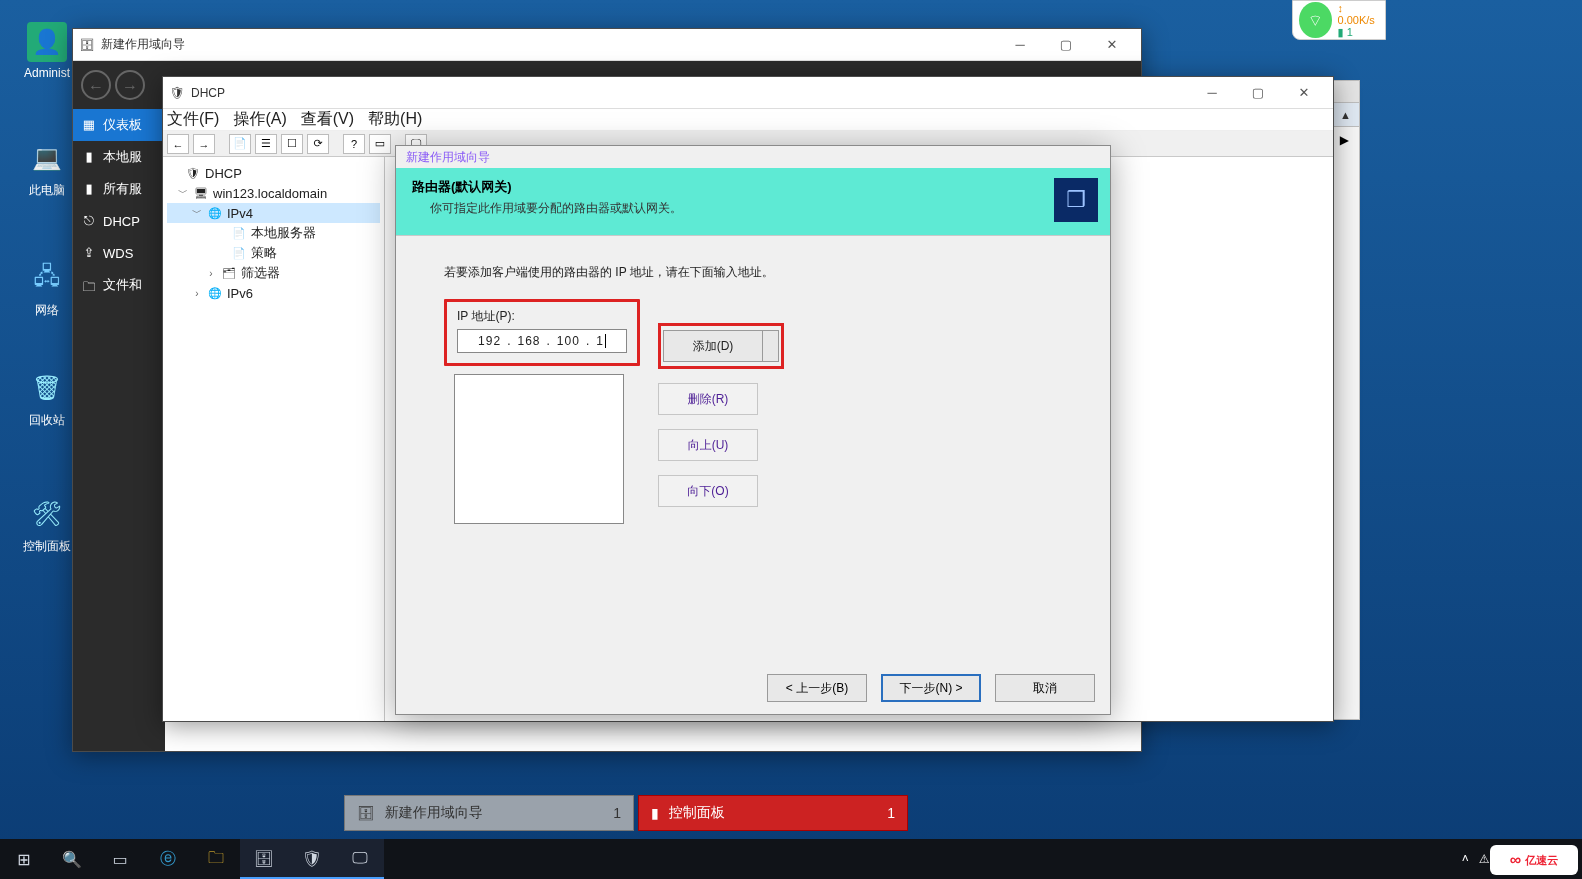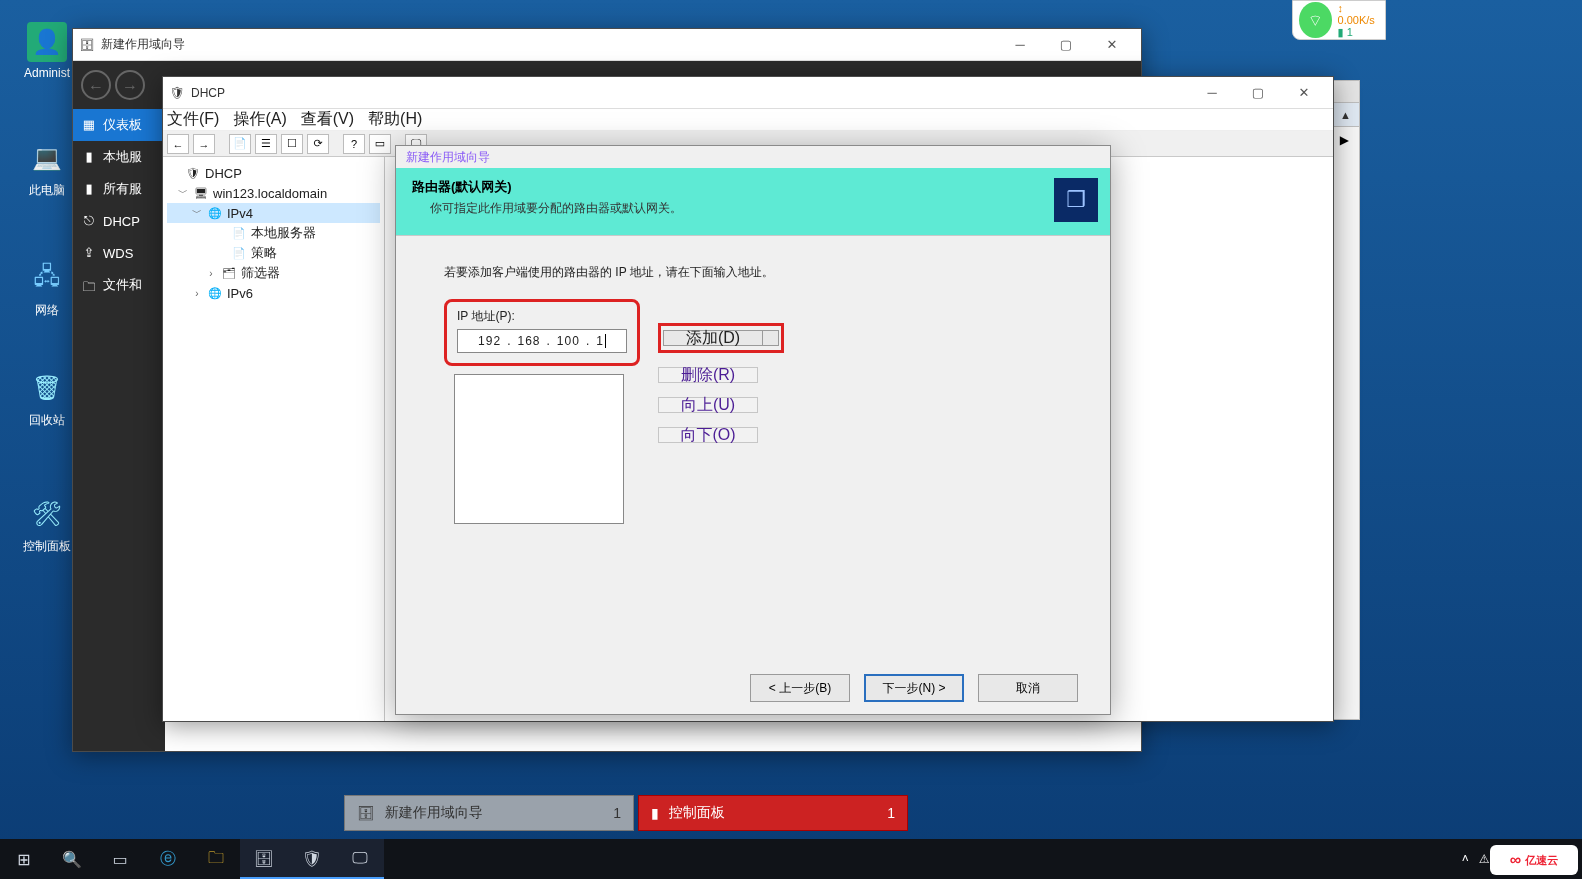--- a/index.html
+++ b/index.html
@@ -47,29 +47,29 @@
   #actions-pane .ap-row { height:26px; display:flex; align-items:center; justify-content:space-between; padding:0 10px; font-size:12px;}
   
   #wizard { position:absolute; left:395px; top:145px; width:716px; height:570px; background:#f0f0f0; border:1px solid #8a8a8a; z-index:5; box-shadow:0 6px 32px rgba(0,0,0,0.35); }
   #wizard .wiz-title { height:22px; padding:3px 10px; font-size:12px; color:#8b5cf6; }
   #wizard .wiz-head { background:#5eead4; border-bottom:1px solid #c9c9c9; height:68px; position:relative; padding:10px 16px; font-size:12px; }
   #wizard .wiz-head .wt { font-weight:600; font-size:13px; }
   #wizard .wiz-head .wd { margin-left:18px; margin-top:4px; color:#333; }
   #wizard .wiz-head .wimg { position:absolute; right:12px; top:10px; width:44px; height:44px; background:#0a2a66; display:flex; align-items:center; justify-content:center; color:#9cc3ff; font-size:22px;}
   #wizard .wiz-body { padding:28px 48px 0 48px; font-size:12px; color:#222; }
   .ip-group { position:relative; margin-top:18px;}
-  .ip-label-box { border:3px solid #dd2222; padding:6px 10px 10px 10px; width:196px; border-radius:8px;}
+  .ip-label-box { border:3px solid #dd2222; padding:6px 10px 10px 10px; width:196px; border-radius:1px;}
   .ip-input { margin-top:4px; width:170px; height:24px; border:1px solid #888; background:#fff; display:flex; align-items:center; justify-content:center; font-size:12px; letter-spacing:1px; }
   .ip-input span.dot { padding:0 6px;}
   .btn-col { position:absolute; left:214px; top:24px; display:flex; flex-direction:column; gap:14px;}
-  .wiz-btn { width:100px; height:16px; border:1px solid #9a9a9a; background:#e8e8e8; font-size:16px; display:flex; align-items:center; justify-content:center; }
+  .wiz-btn { width:100px; height:32px; border:1px solid #9a9a9a; background:#e8e8e8; font-size:12px; display:flex; align-items:center; justify-content:center; }
   .wiz-btn.disabled { color:#4c1d95; border-color:#c6c6c6; background:#f2f2f2;}
   .add-box { border:3px solid #dd2222; padding:4px 2px 4px 2px; width:126px; display:flex; }
   .list-box { width:170px; height:150px; border:1px solid #888; background:#fff; margin-top:8px; margin-left:10px;}
-  #wizard .wiz-foot { position:absolute; bottom:12px; right:32px; display:flex; gap:14px; }
+  #wizard .wiz-foot { position:absolute; bottom:12px; right:15px; display:flex; gap:14px; }
   .ft-btn { width:100px; height:28px; border:1px solid #9a9a9a; background:#e8e8e8; font-size:12px; display:flex; align-items:center; justify-content:center;}
   .ft-btn.primary { border:2px solid #2a6fbf; }
   
   #taskbar { position:absolute; left:0; bottom:0; width:1582px; height:40px; background:#101318; display:flex; align-items:center; color:#fff; font-size:12px; z-index:10;}
   .tb-item { width:48px; height:40px; display:flex; align-items:center; justify-content:center; font-size:16px; color:#cfd6e0; }
   .tb-item.active { border-bottom:2px solid #4aa0ff; background:#1b2230;}
   #taskbar .tray { margin-left:auto; display:flex; align-items:center; gap:10px; padding:0 8px;}
   .tray-text { text-align:center; line-height:14px; font-size:11px;}
   .watermark { position:absolute; right:4px; bottom:4px; width:88px; height:30px; background:#fff; border-radius:6px; display:flex; align-items:center; justify-content:center; font-size:11px; color:#e23; z-index:20; font-weight:600;}
   

